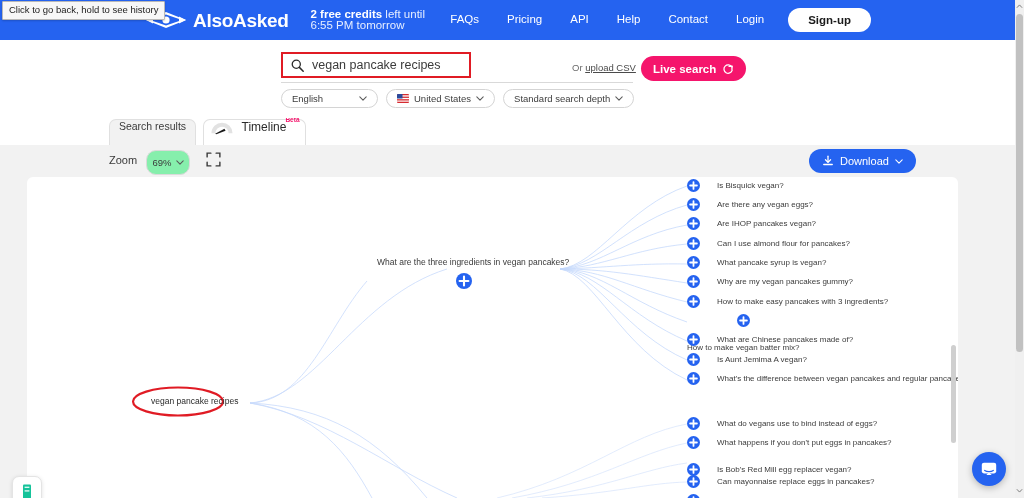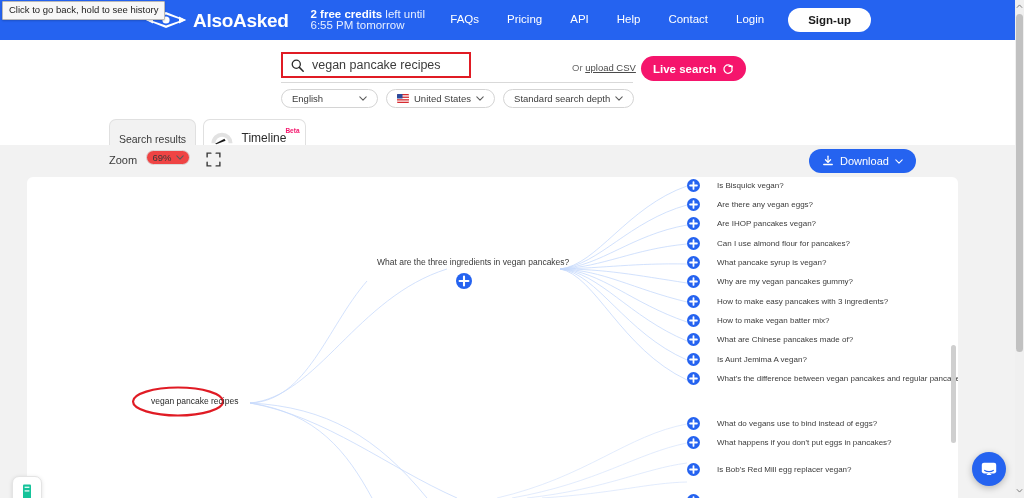--- a/index.html
+++ b/index.html
@@ -91,40 +91,40 @@
   .flag { width: 12px; height: 9px; border-radius: 1px; overflow: hidden; flex: 0 0 auto; }
 
   
   .tabs-strip {
     position: absolute; left: 0; top: 118px; width: 1015px; height: 27px;
     background: #fff; z-index: 14;
   }
   .tab {
     position: absolute; bottom: 0; background: #f1f1f1;
     border: 1px solid #e0e0e0; border-bottom: none;
-    border-radius: 7px 7px 0 0; display: flex; align-items: flex-end;
+    border-radius: 7px 7px 0 0; display: flex; align-items: flex-start;
     justify-content: center; font-size: 10.5px; color: #3a3a3a; cursor: pointer;
   }
   .tab-results { left: 109px; width: 87px; height: 26px; background: #f2f2f2; }
   .tab-timeline {
     left: 203px; width: 103px; height: 26px; background: #fff; gap: 7px;
     font-size: 12px; color: #2b2b2b;
   }
   .beta-sup { color: #f5156c; font-size: 6.5px; font-weight: bold; vertical-align: super; position: relative; top: -4px; left: -1px; }
   .gauge-icon { width: 26px; height: 15px; }
 
   
   .toolbar {
     position: absolute; left: 0; top: 145px; width: 1015px; height: 32px;
     background: #f2f2f2; z-index: 12;
   }
   .zoom-label { position: absolute; left: 109px; top: 9px; font-size: 11px; color: #3a3a3a; }
   .zoom-select {
-    position: absolute; left: 146px; top: 5px; width: 44px; height: 15px;
-    border: 1px solid #dadada; border-radius: 10px; background: #ef4444;
+    position: absolute; left: 146px; top: 5px; width: 44px; height: 25px;
+    border: 1px solid #dadada; border-radius: 10px; background: #86efac;
     display: flex; align-items: center; justify-content: center; gap: 4px;
     font-size: 9.5px; color: #3a3a3a; cursor: pointer;
   }
   .fullscreen-btn { position: absolute; left: 206px; top: 7px; width: 15px; height: 15px; cursor: pointer; }
   .download-btn {
     position: absolute; left: 809px; top: 4px; height: 24px;
     background: #2563f0; color: #fff; border: none; border-radius: 12px;
     padding: 0 13px; font-size: 11px; display: flex; align-items: center; gap: 6px;
     cursor: pointer; font-family: "Liberation Sans", sans-serif;
   }
@@ -401,21 +401,21 @@
           </svg>
         <span class="txt">Why are my vegan pancakes gummy?</span>
       </div>
       <div class="leaf" style="left:660px; top:118px;">
         <svg class="plus" viewBox="0 0 16 16">
             <circle cx="8" cy="8" r="8" fill="#2563f0"></circle>
             <path d="M8 3.8 L8 12.2 M3.8 8 L12.2 8" stroke="#fff" stroke-width="2.2" stroke-linecap="round"></path>
           </svg>
         <span class="txt">How to make easy pancakes with 3 ingredients?</span>
       </div>
-      <div class="leaf" style="left:660px; top:137px;">
+      <div class="leaf" style="left:660px; top:137px;flex-direction:column;">
         <svg class="plus" viewBox="0 0 16 16">
             <circle cx="8" cy="8" r="8" fill="#2563f0"></circle>
             <path d="M8 3.8 L8 12.2 M3.8 8 L12.2 8" stroke="#fff" stroke-width="2.2" stroke-linecap="round"></path>
           </svg>
         <span class="txt">How to make vegan batter mix?</span>
       </div>
       <div class="leaf" style="left:660px; top:156px;">
         <svg class="plus" viewBox="0 0 16 16">
             <circle cx="8" cy="8" r="8" fill="#2563f0"></circle>
             <path d="M8 3.8 L8 12.2 M3.8 8 L12.2 8" stroke="#fff" stroke-width="2.2" stroke-linecap="round"></path>
@@ -450,20 +450,27 @@
             <path d="M8 3.8 L8 12.2 M3.8 8 L12.2 8" stroke="#fff" stroke-width="2.2" stroke-linecap="round"></path>
           </svg>
         <span class="txt">What do vegans use to bind instead of eggs?</span>
       </div>
       <div class="leaf" style="left:660px; top:286px;">
         <svg class="plus" viewBox="0 0 16 16">
             <circle cx="8" cy="8" r="8" fill="#2563f0"></circle>
             <path d="M8 3.8 L8 12.2 M3.8 8 L12.2 8" stroke="#fff" stroke-width="2.2" stroke-linecap="round"></path>
           </svg>
         <span class="txt">Is Bob's Red Mill egg replacer vegan?</span>
+      </div>
+      <div class="leaf" style="left:660px; top:298px;">
+        <svg class="plus" viewBox="0 0 16 16">
+            <circle cx="8" cy="8" r="8" fill="#2563f0"></circle>
+            <path d="M8 3.8 L8 12.2 M3.8 8 L12.2 8" stroke="#fff" stroke-width="2.2" stroke-linecap="round"></path>
+          </svg>
+        <span class="txt">Can mayonnaise replace eggs in pancakes?</span>
       </div>
       <div class="leaf" style="left:660px; top:317px;">
         <svg class="plus" viewBox="0 0 16 16">
             <circle cx="8" cy="8" r="8" fill="#2563f0"></circle>
             <path d="M8 3.8 L8 12.2 M3.8 8 L12.2 8" stroke="#fff" stroke-width="2.2" stroke-linecap="round"></path>
           </svg>
       </div>
 
       <div class="canvas-vscroll"></div>
     </div>

